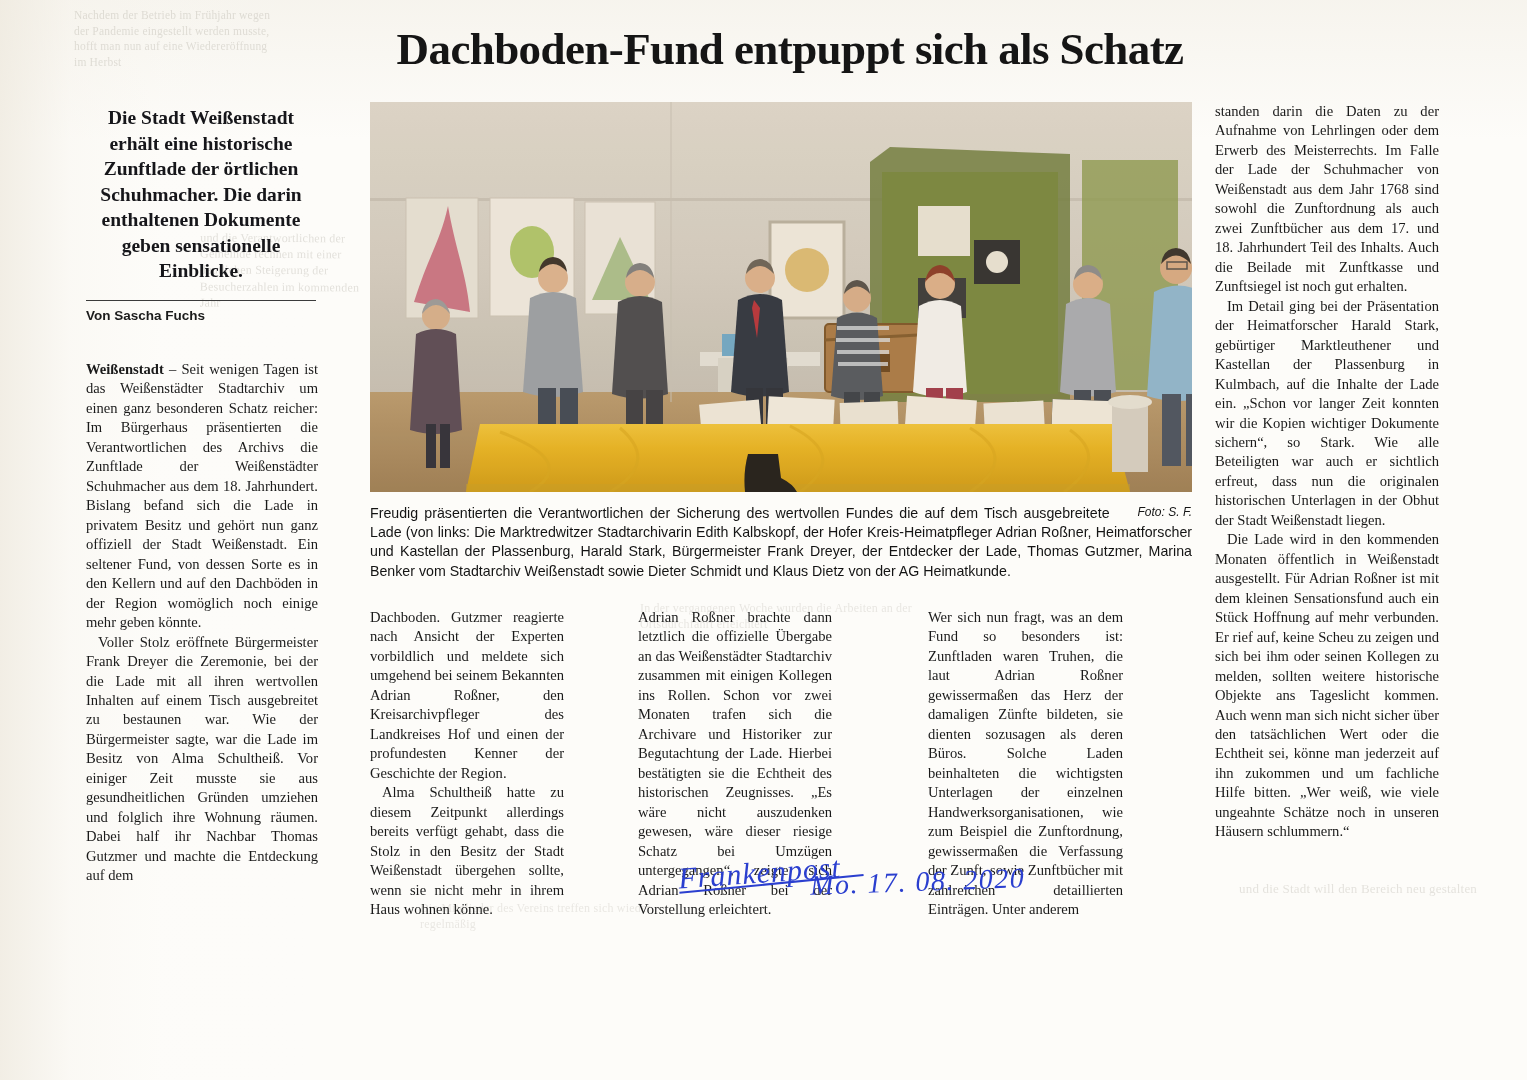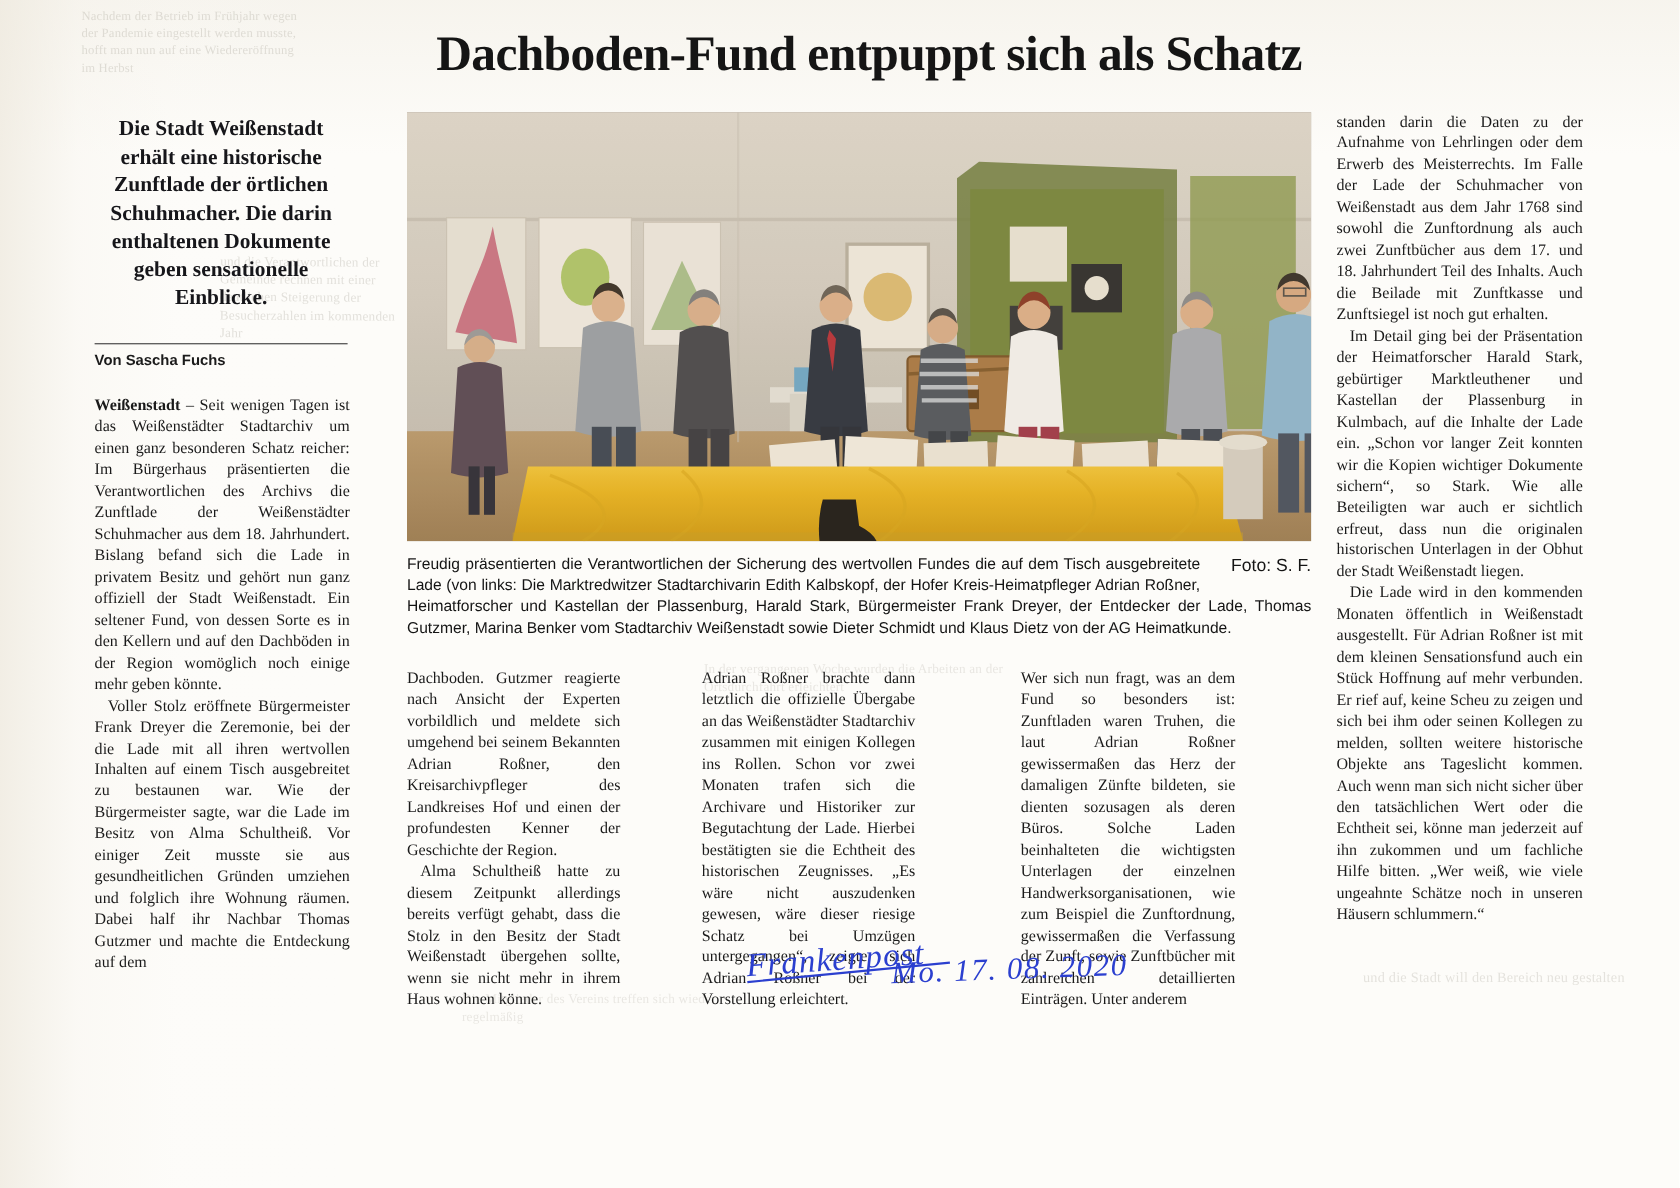--- a/index.html
+++ b/index.html
@@ -82,21 +82,21 @@
     width: 230px;
     font-size: 19.5px;
     line-height: 1.31;
     font-weight: 700;
     color: #16161a;
     text-align: center;
   }
   .byline {
     position: absolute;
     left: 86px;
-    top: 312px;
+    top: 300px;
     width: 230px;
     font-size: 13.5px;
     font-weight: 700;
     font-family: "Liberation Sans", sans-serif;
     color: #1b1b1b;
     padding-top: 7px;
     border-top: 1px solid #3b3b3b;
   }
   .bodycol {
     position: absolute;
@@ -127,21 +127,22 @@
     left: 370px;
     top: 504px;
     width: 822px;
     font-family: "Liberation Sans", sans-serif;
     font-size: 14.2px;
     line-height: 1.35;
     color: #141414;
     text-align: justify;
   }
   .caption .credit {
-    font-size: 16px;
+    font-style: italic;
+    font-size: 12px;
     float: right;
     margin-left: 28px;
   }
 
   
   .hand {
     position: absolute;
     color: #2b3fcf;
     font-family: "Liberation Serif", serif;
     font-style: italic;

